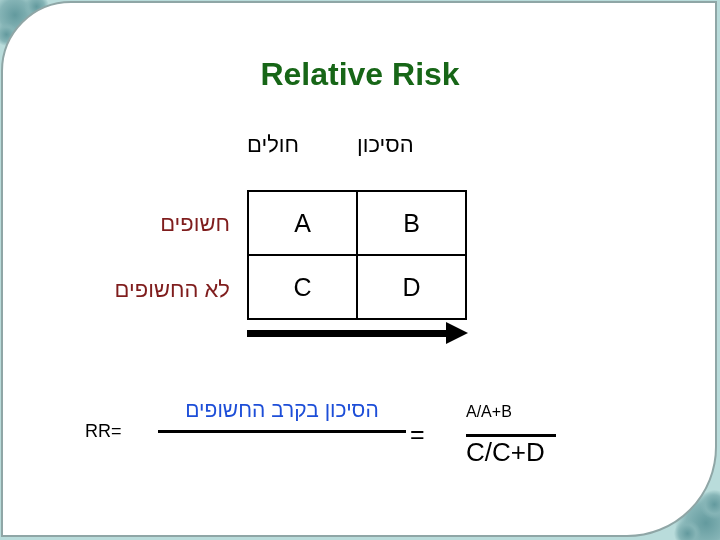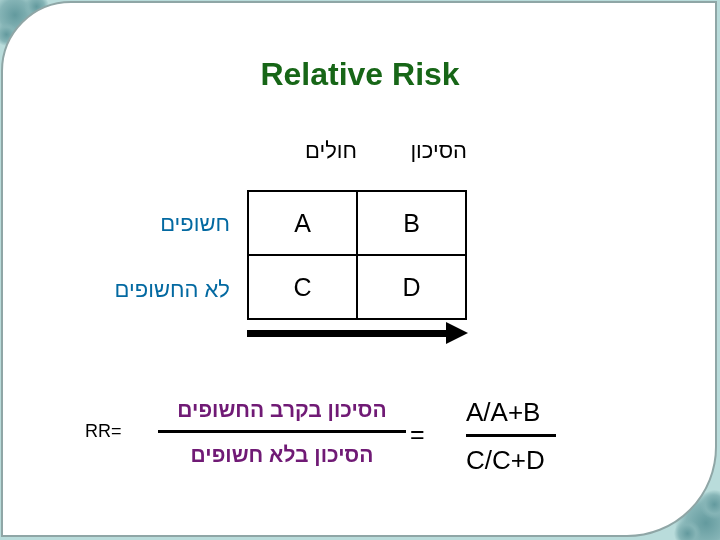--- a/index.html
+++ b/index.html
@@ -14,46 +14,46 @@
   .panel{
     position:absolute;left:1px;top:1px;width:716px;height:536px;
     box-sizing:border-box;background:#ffffff;
     border:2px solid #8fa6a6;
     border-radius:70px 0 90px 0;
   }
   .title{
     position:absolute;left:0;top:56px;width:720px;
     text-align:center;font-size:32px;font-weight:bold;color:#176617;
   }
-  .colhdr{position:absolute;top:138px;width:110px;text-align:right;font-size:22px;color:#000;}
+  .colhdr{position:absolute;top:132px;width:110px;text-align:left;font-size:22px;color:#000;}
   .colhdr.c1{left:247px;}
   .colhdr.c2{left:357px;}
-  .rowlbl{position:absolute;text-align:right;font-size:22px;color:#0369a1;}
+  .rowlbl{position:absolute;text-align:right;font-size:22px;color:#7f1d1d;}
   .rowlbl.r1{left:100px;top:211px;width:130px;}
   .rowlbl.r2{left:90px;top:277px;width:140px;}
   table.fourfold{
     position:absolute;left:247px;top:190px;width:220px;height:130px;
     border-collapse:collapse;
   }
   table.fourfold td{
     border:2px solid #000;width:50%;height:50%;
     text-align:center;vertical-align:middle;font-size:25px;color:#000;
   }
   .arrow-shaft{position:absolute;left:247px;top:330px;width:201px;height:7px;background:#000;}
   .arrow-head{position:absolute;left:446px;top:322px;width:0;height:0;
     border-top:11px solid transparent;border-bottom:11px solid transparent;border-left:22px solid #000;}
   .rr{position:absolute;left:85px;top:421px;font-size:18px;color:#000;}
-  .frac-he{position:absolute;left:158px;top:397px;width:248px;text-align:center;color:#701a75;font-weight:bold;}
+  .frac-he{position:absolute;left:158px;top:397px;width:248px;text-align:center;color:#1d4ed8;}
   .frac-he .num{font-size:21px;line-height:26px;}
   .frac-he .den{font-size:21px;line-height:26px;margin-top:9px;}
   .fbar{height:3px;background:#000;margin-top:7px;}
   .eq{position:absolute;left:410px;top:420px;font-size:25px;color:#000;}
   .frac-ab{position:absolute;left:466px;top:397px;width:92px;text-align:left;color:#000;}
-  .frac-ab .num{font-size:26px;line-height:30px;}
-  .frac-ab .den{font-size:26px;line-height:30px;margin-top:8px;}
+  .frac-ab .num{font-size:16px;line-height:30px;}
+  .frac-ab .den{font-size:26px;line-height:30px;margin-top:0;}
 </style>
 </head>
 <body>
 
 <div class="bubble" style="left:-9px;top:-9px;width:48px;height:48px;"></div>
 <div class="bubble" style="left:24px;top:-6px;width:25px;height:25px;"></div>
 <div class="bubble" style="left:-5px;top:23px;width:23px;height:23px;"></div>
 <div class="bubble" style="left:675px;top:492px;width:62px;height:62px;"></div>
 <div class="bubble" style="left:700px;top:490px;width:29px;height:29px;"></div>
 <div class="bubble" style="left:674px;top:520px;width:27px;height:27px;"></div>
@@ -82,21 +82,20 @@
   </table>
 
 <div class="arrow-shaft"></div>
 <div class="arrow-head"></div>
 
 <div class="rr">RR=</div>
 
 <div class="frac-he">
   <div class="num" dir="rtl">הסיכון בקרב החשופים</div>
   <div class="fbar"></div>
-  <div class="den" dir="rtl">הסיכון בלא חשופים</div>
 </div>
 
 <div class="eq">=</div>
 
 <div class="frac-ab">
   <div class="num">A/A+B</div>
   <div class="fbar" style="width:90px;"></div>
   <div class="den">C/C+D</div>
 </div>
 

